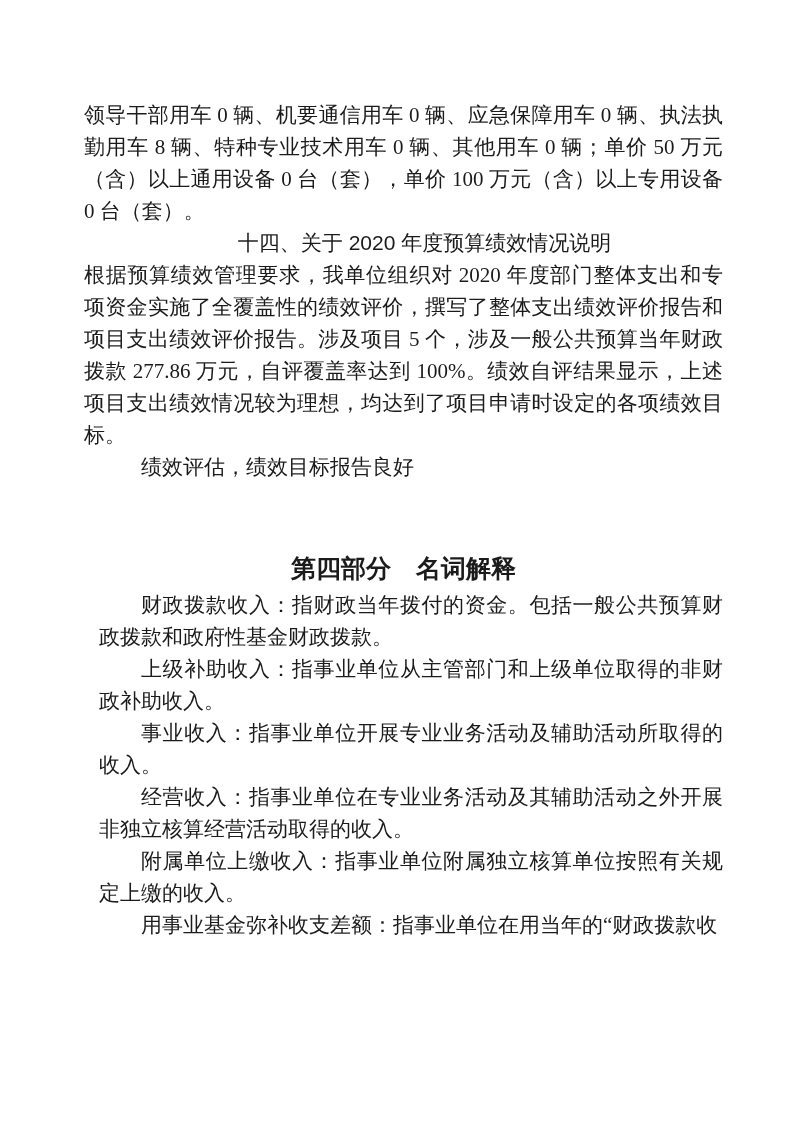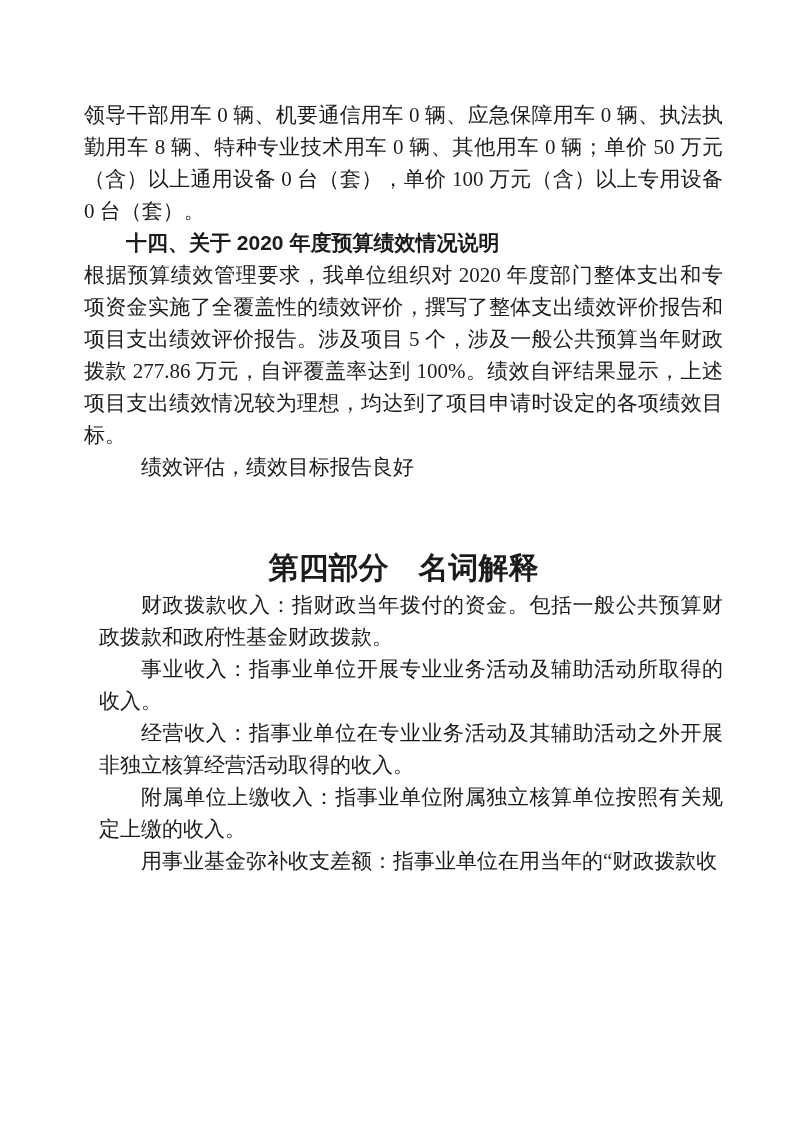--- a/index.html
+++ b/index.html
@@ -19,28 +19,28 @@
     line-height: 32px;
     color: #1b1b1b;
   }
   .para {
     text-align: justify;
     text-justify: inter-ideograph;
   }
   .indent { text-indent: 2em; margin-left: 15px; }
   .heading {
     font-family: "Liberation Sans", "DejaVu Sans", sans-serif;
-    font-weight: bold;
+    font-weight: normal;
     text-indent: 2em;
-    text-align: left;
+    text-align: center;
   }
   .part-title {
     font-family: "Liberation Sans", "DejaVu Sans", sans-serif;
     font-weight: bold;
-    font-size: 30px;
+    font-size: 25px;
     line-height: 32px;
     text-align: center;
     margin-top: 69px;
     margin-bottom: 5px;
   }
   .term {
     font-family: "Liberation Sans", "DejaVu Sans", sans-serif;
     font-weight: normal;
   }
 </style>
@@ -54,20 +54,21 @@
   <p class="para heading">十四、关于 2020 年度预算绩效情况说明</p>
 
   <p class="para">根据预算绩效管理要求，我单位组织对 2020 年度部门整体支出和专项资金实施了全覆盖性的绩效评价，撰写了整体支出绩效评价报告和项目支出绩效评价报告。涉及项目 5 个，涉及一般公共预算当年财政拨款 277.86 万元，自评覆盖率达到 100%。绩效自评结果显示，上述项目支出绩效情况较为理想，均达到了项目申请时设定的各项绩效目标。</p>
 
   <p class="para indent">绩效评估，绩效目标报告良好</p>
 
   <p class="para part-title">第四部分　名词解释</p>
 
   <p class="para indent"><span class="term">财政拨款收入：</span><span>指财政当年拨付的资金。包括一般公共预算财政拨款和政府性基金财政拨款。</span></p>
 
+  <p class="para indent"><span class="term">上级补助收入：</span><span>指事业单位从主管部门和上级单位取得的非财政补助收入。</span></p>
 
   <p class="para indent"><span class="term">事业收入：</span><span>指事业单位开展专业业务活动及辅助活动所取得的收入。</span></p>
 
   <p class="para indent"><span class="term">经营收入：</span><span>指事业单位在专业业务活动及其辅助活动之外开展非独立核算经营活动取得的收入。</span></p>
 
   <p class="para indent"><span class="term">附属单位上缴收入：</span><span>指事业单位附属独立核算单位按照有关规定上缴的收入。</span></p>
 
 
   <p class="para indent"><span class="term">用事业基金弥补收支差额：</span><span>指事业单位在用当年的“财政拨款收</span></p>
 

